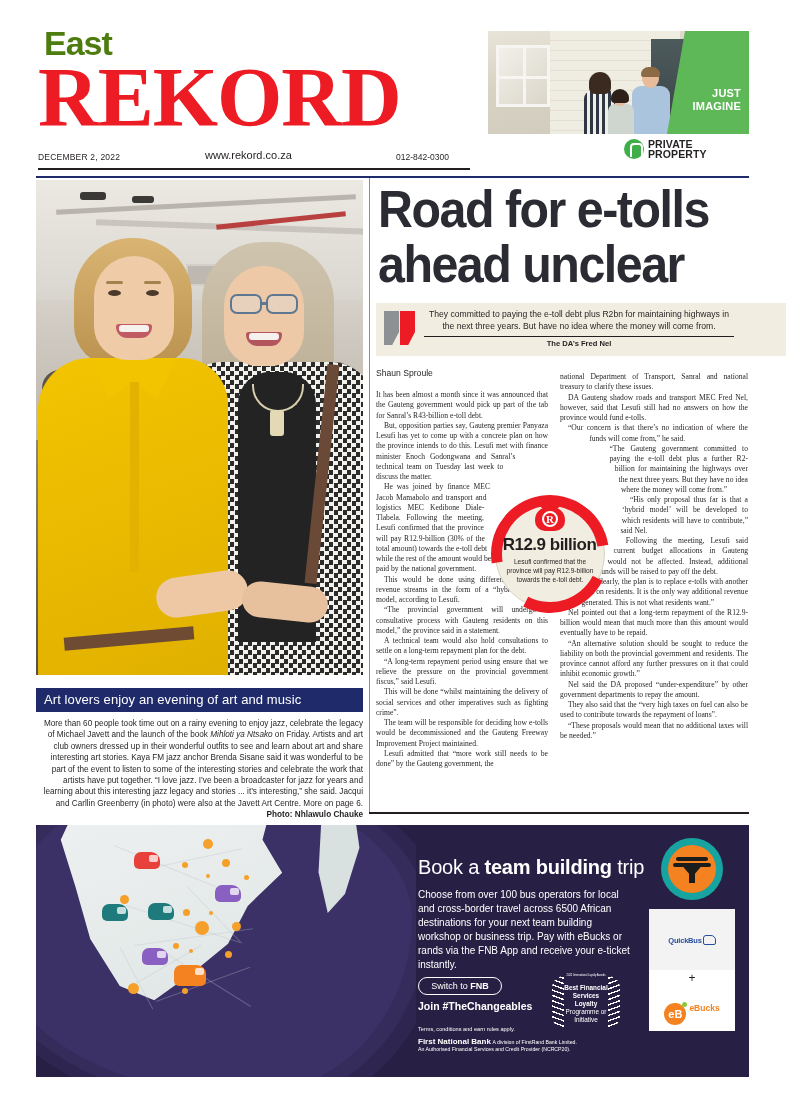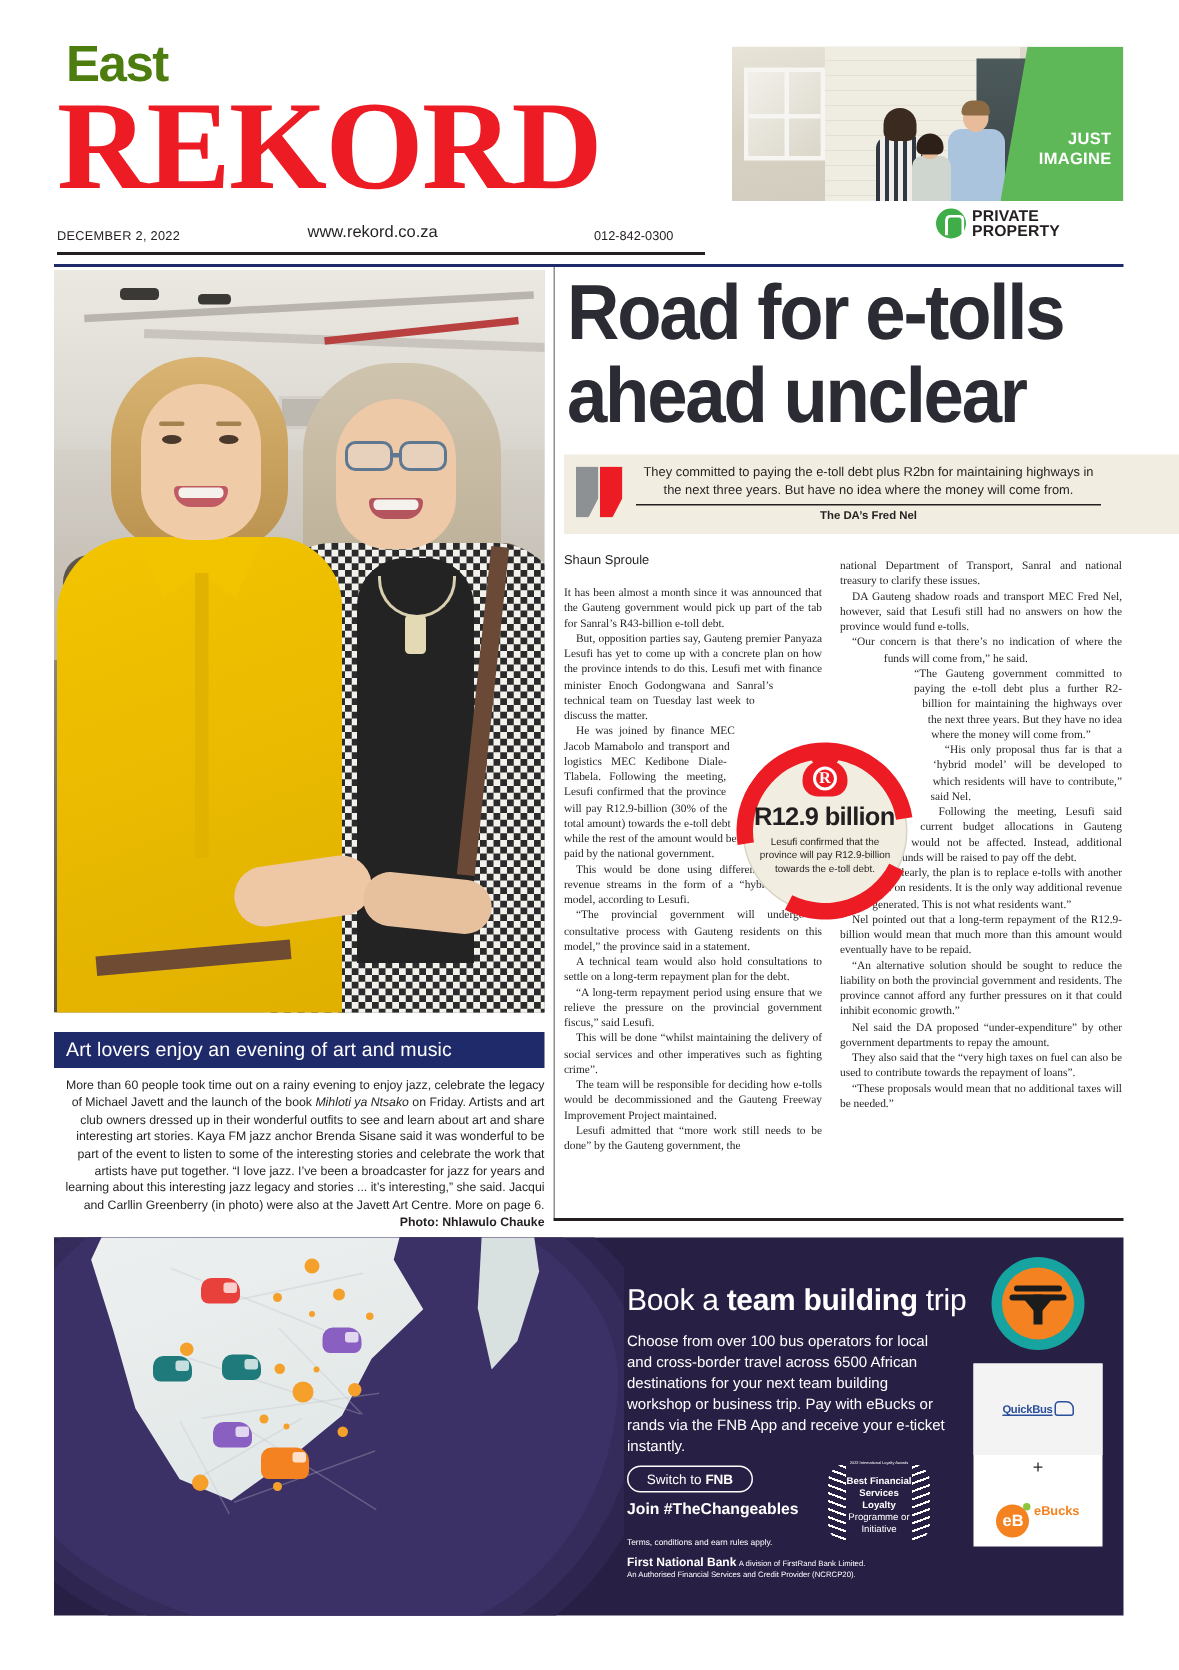--- a/index.html
+++ b/index.html
@@ -350,21 +350,21 @@
   .fnb-tree-b1 { position:absolute; left:8px; top:12px; width:32px; height:4px; border-radius:2px; background:#1c1c1c; }
   .fnb-tree-b2 { position:absolute; left:5px; top:18px; width:38px; height:4px; border-radius:2px; background:#1c1c1c; }
   .fnb-tree-c { position:absolute; left:12px; top:18px; width:24px; height:12px; background:#1c1c1c;
     clip-path: polygon(0 0, 100% 0, 58% 100%, 42% 100%); }
 
   .fnb-card {
     position:absolute; left:649px; top:909px; width:86px; height:122px; background:#fff;
   }
   .fnb-card-top { position:absolute; left:0; top:0; width:86px; height:61px; background:#f3f3f3; }
   .qb-wrap { position:absolute; left:0; top:20px; width:86px; text-align:center; }
-  .qb-text { font-size:7.5px; font-weight:bold; color:#2a4f9b; letter-spacing:-.2px;text-decoration:underline; }
+  .qb-text { font-size:7.5px; font-weight:bold; color:#2a4f9b; letter-spacing:-.2px; }
   .qb-bus { display:inline-block; width:13px; height:10px; border-radius:3px 5px 2px 2px;
     border:1.2px solid #2a4f9b; position:relative; vertical-align:-2px; margin-left:1px; }
   .fnb-plus { position:absolute; left:0; top:62px; width:86px; text-align:center;
     font-size:12px; color:#231f20; }
   .eb-wrap { position:absolute; left:0; top:88px; width:86px; text-align:center; }
   .eb-mark { display:inline-block; width:22px; height:22px; border-radius:50%; background:#f58220;
     color:#fff; font-size:11px; font-weight:bold; line-height:22px; vertical-align:-7px; position:relative; }
   .eb-dot { position:absolute; right:-1px; top:-1px; width:5px; height:5px; border-radius:50%; background:#8cc63f; }
   .eb-text { font-size:8.5px; font-weight:bold; color:#f58220; margin-left:3px; }
 </style>

